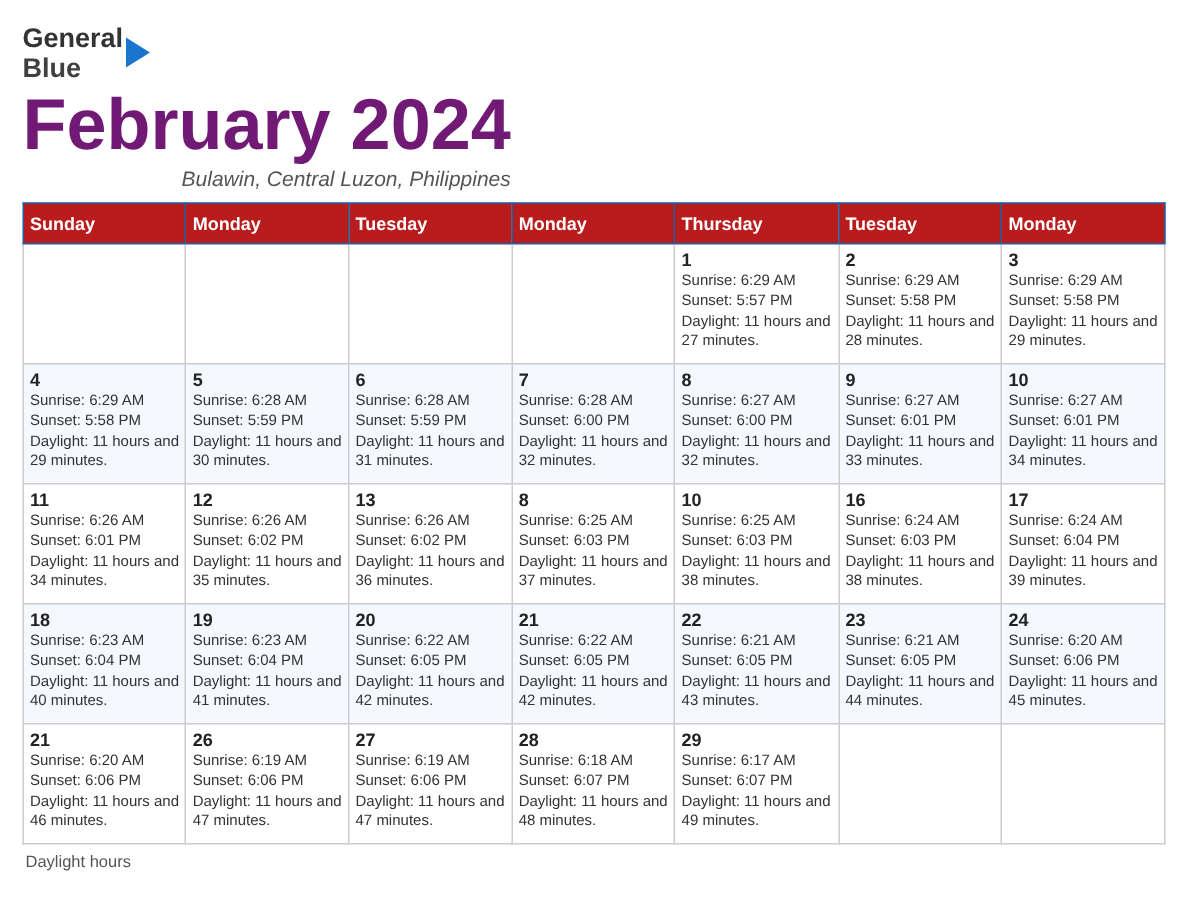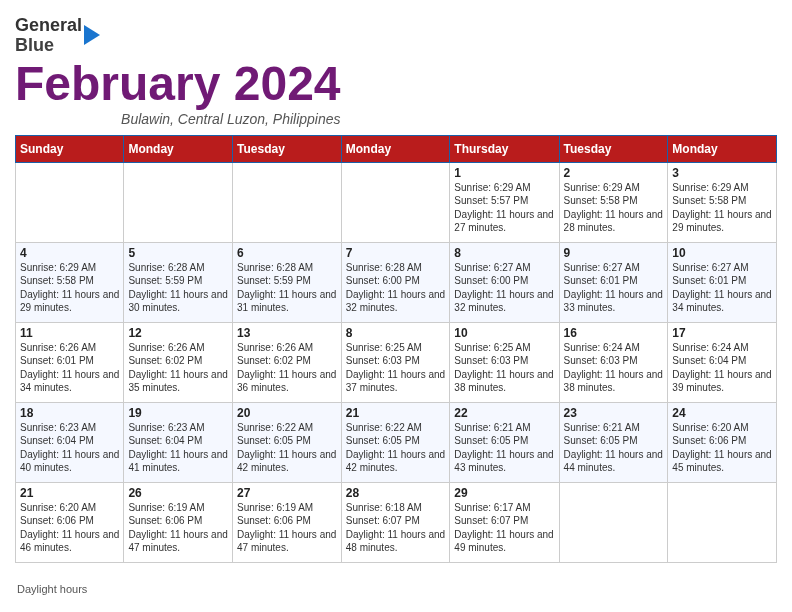--- a/index.html
+++ b/index.html
@@ -82,21 +82,21 @@
       display: block;
       margin-bottom: 1px;
     }
     .day-info {
       color: #333;
       line-height: 1.35;
       font-size: 10px;
     }
     .empty-cell { background: #fff !important; }
     .footer-note {
-      margin-top: 20px;
+      margin-top: 6px;
       font-size: 11px;
       color: #555;
       text-align: left;
       padding-left: 2px;
     }
   </style>
 </head>
 <body>
 
 <div class="header-area">

